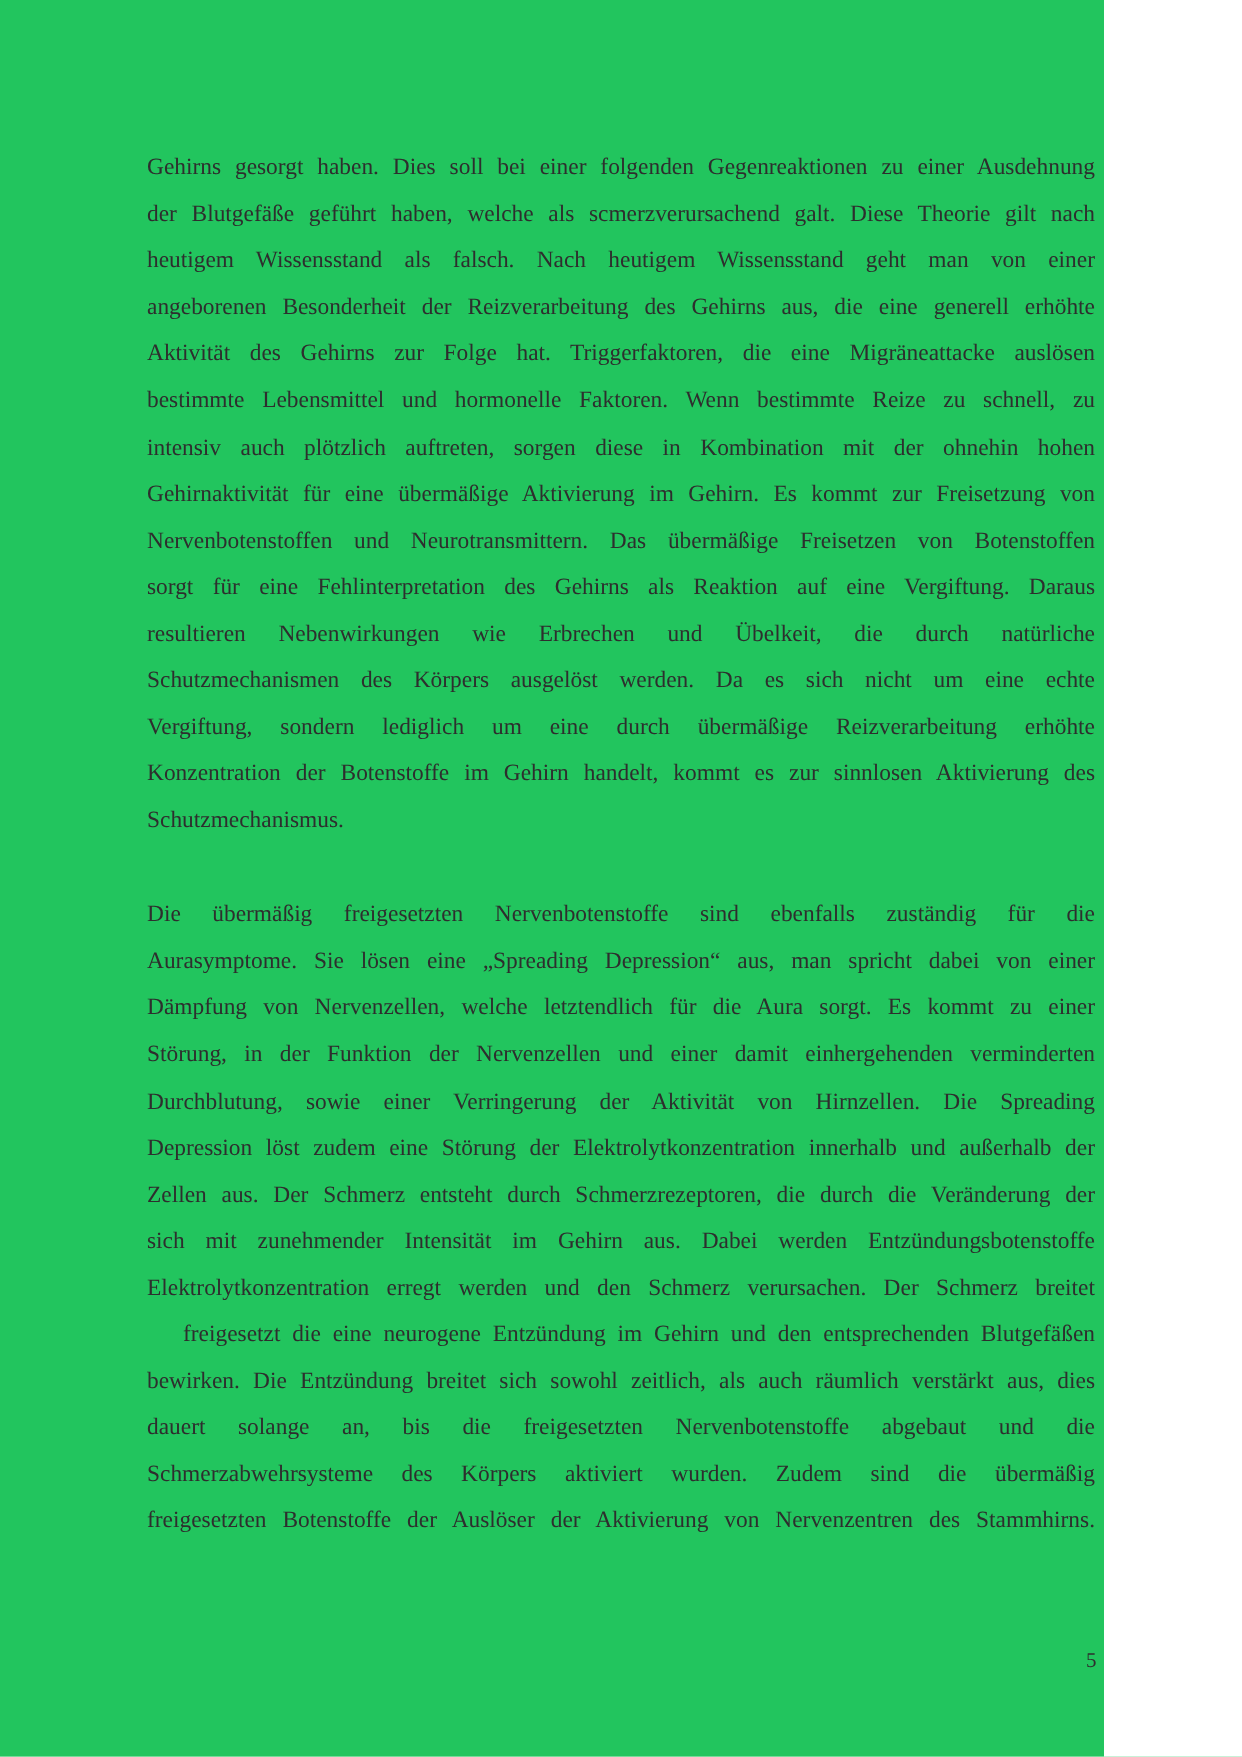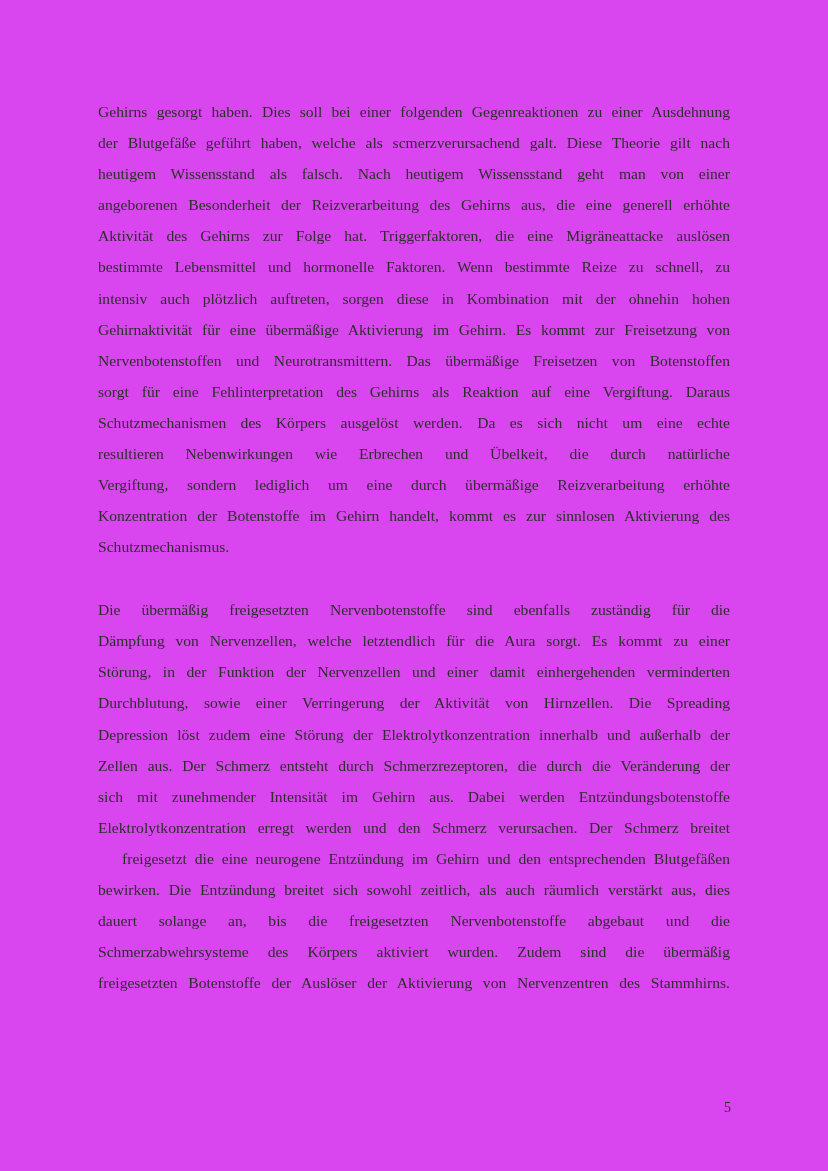--- a/index.html
+++ b/index.html
@@ -9,23 +9,23 @@
     }
     body {
       width: 828px;
       height: 1171px;
       position: relative;
       overflow: hidden;
     }
     .page {
       position: absolute;
       left: 0; top: 0;
-      width: 828px;
+      width: 736px;
       height: 1171px;
-      background: #d946ef;
+      background: #22c55e;
     }
     .content {
       position: absolute;
       left: 98px;
       top: 96px;
       width: 632px;
       font-family: "Liberation Serif", "DejaVu Serif", serif;
       font-size: 15.6px;
       line-height: 31.1px;
       color: #2e2e2e;
@@ -69,32 +69,33 @@
       <span class="line" style="white-space: normal; overflow: hidden;">Gehirns gesorgt haben. Dies soll bei einer folgenden Gegenreaktionen zu einer Ausdehnung</span>
       <span class="line" style="white-space: normal; overflow: hidden;">der Blutgefäße geführt haben, welche als scmerzverursachend galt. Diese Theorie gilt nach</span>
       <span class="line" style="white-space: normal; overflow: hidden;">heutigem Wissensstand als falsch. Nach heutigem Wissensstand geht man von einer</span>
       <span class="line" style="white-space: normal; overflow: hidden;">angeborenen Besonderheit der Reizverarbeitung des Gehirns aus, die eine generell erhöhte</span>
       <span class="line" style="white-space: normal; overflow: hidden;">Aktivität des Gehirns zur Folge hat. Triggerfaktoren, die eine Migräneattacke auslösen</span>
       <span class="line" style="white-space: normal; overflow: hidden;">bestimmte Lebensmittel und hormonelle Faktoren. Wenn bestimmte Reize zu schnell, zu</span>
       <span class="line" style="white-space: normal; overflow: hidden;">intensiv auch plötzlich auftreten, sorgen diese in Kombination mit der ohnehin hohen</span>
       <span class="line" style="white-space: normal; overflow: hidden;">Gehirnaktivität für eine übermäßige Aktivierung im Gehirn. Es kommt zur Freisetzung von</span>
       <span class="line" style="white-space: normal; overflow: hidden;">Nervenbotenstoffen und Neurotransmittern. Das übermäßige Freisetzen von Botenstoffen</span>
       <span class="line" style="white-space: normal; overflow: hidden;">sorgt für eine Fehlinterpretation des Gehirns als Reaktion auf eine Vergiftung. Daraus</span>
+      <span class="line" style="white-space: normal; overflow: hidden;">resultieren Nebenwirkungen wie Erbrechen und Übelkeit, die durch natürliche</span>
       <span class="line" style="white-space: normal; overflow: hidden;">Schutzmechanismen des Körpers ausgelöst werden. Da es sich nicht um eine echte</span>
-      <span class="line" style="white-space: normal; overflow: hidden;">resultieren Nebenwirkungen wie Erbrechen und Übelkeit, die durch natürliche</span>
       <span class="line" style="white-space: normal; overflow: hidden;">Vergiftung, sondern lediglich um eine durch übermäßige Reizverarbeitung erhöhte</span>
       <span class="line" style="white-space: normal; overflow: hidden;">Konzentration der Botenstoffe im Gehirn handelt, kommt es zur sinnlosen Aktivierung des</span>
       <span class="line last" style="white-space: normal; overflow: hidden;">Schutzmechanismus.</span>
     </div>
 
     <div class="para-gap"></div>
     <div class="para-gap" style="height:0.8px"></div>
 
     <div class="para">
       <span class="line" style="white-space: normal; overflow: hidden;">Die übermäßig freigesetzten Nervenbotenstoffe sind ebenfalls zuständig für die</span>
+      <span class="line" style="white-space: normal; overflow: hidden;">Aurasymptome. Sie lösen eine „Spreading Depression“ aus, man spricht dabei von einer</span>
       <span class="line" style="white-space: normal; overflow: hidden;">Dämpfung von Nervenzellen, welche letztendlich für die Aura sorgt. Es kommt zu einer</span>
       <span class="line" style="white-space: normal; overflow: hidden;">Störung, in der Funktion der Nervenzellen und einer damit einhergehenden verminderten</span>
       <span class="line" style="white-space: normal; overflow: hidden;">Durchblutung, sowie  einer Verringerung der Aktivität von Hirnzellen. Die Spreading</span>
       <span class="line" style="white-space: normal; overflow: hidden;">Depression löst zudem eine Störung der Elektrolytkonzentration innerhalb und außerhalb der</span>
       <span class="line" style="white-space: normal; overflow: hidden;">Zellen aus. Der Schmerz entsteht durch Schmerzrezeptoren, die durch die Veränderung der</span>
       <span class="line" style="white-space: normal; overflow: hidden;">sich mit zunehmender Intensität im Gehirn aus. Dabei werden Entzündungsbotenstoffe</span>
       <span class="line" style="white-space: normal; overflow: hidden;">Elektrolytkonzentration erregt werden und den Schmerz verursachen. Der Schmerz breitet</span>
       <span class="line" style="white-space: normal; overflow: hidden; margin-left: 24px;">freigesetzt die eine neurogene Entzündung im Gehirn und den entsprechenden Blutgefäßen</span>
       <span class="line" style="white-space: normal; overflow: hidden;">bewirken. Die Entzündung breitet sich sowohl zeitlich, als auch räumlich verstärkt aus, dies</span>
       <span class="line" style="white-space: normal; overflow: hidden;">dauert solange an, bis die freigesetzten Nervenbotenstoffe abgebaut und die</span>

